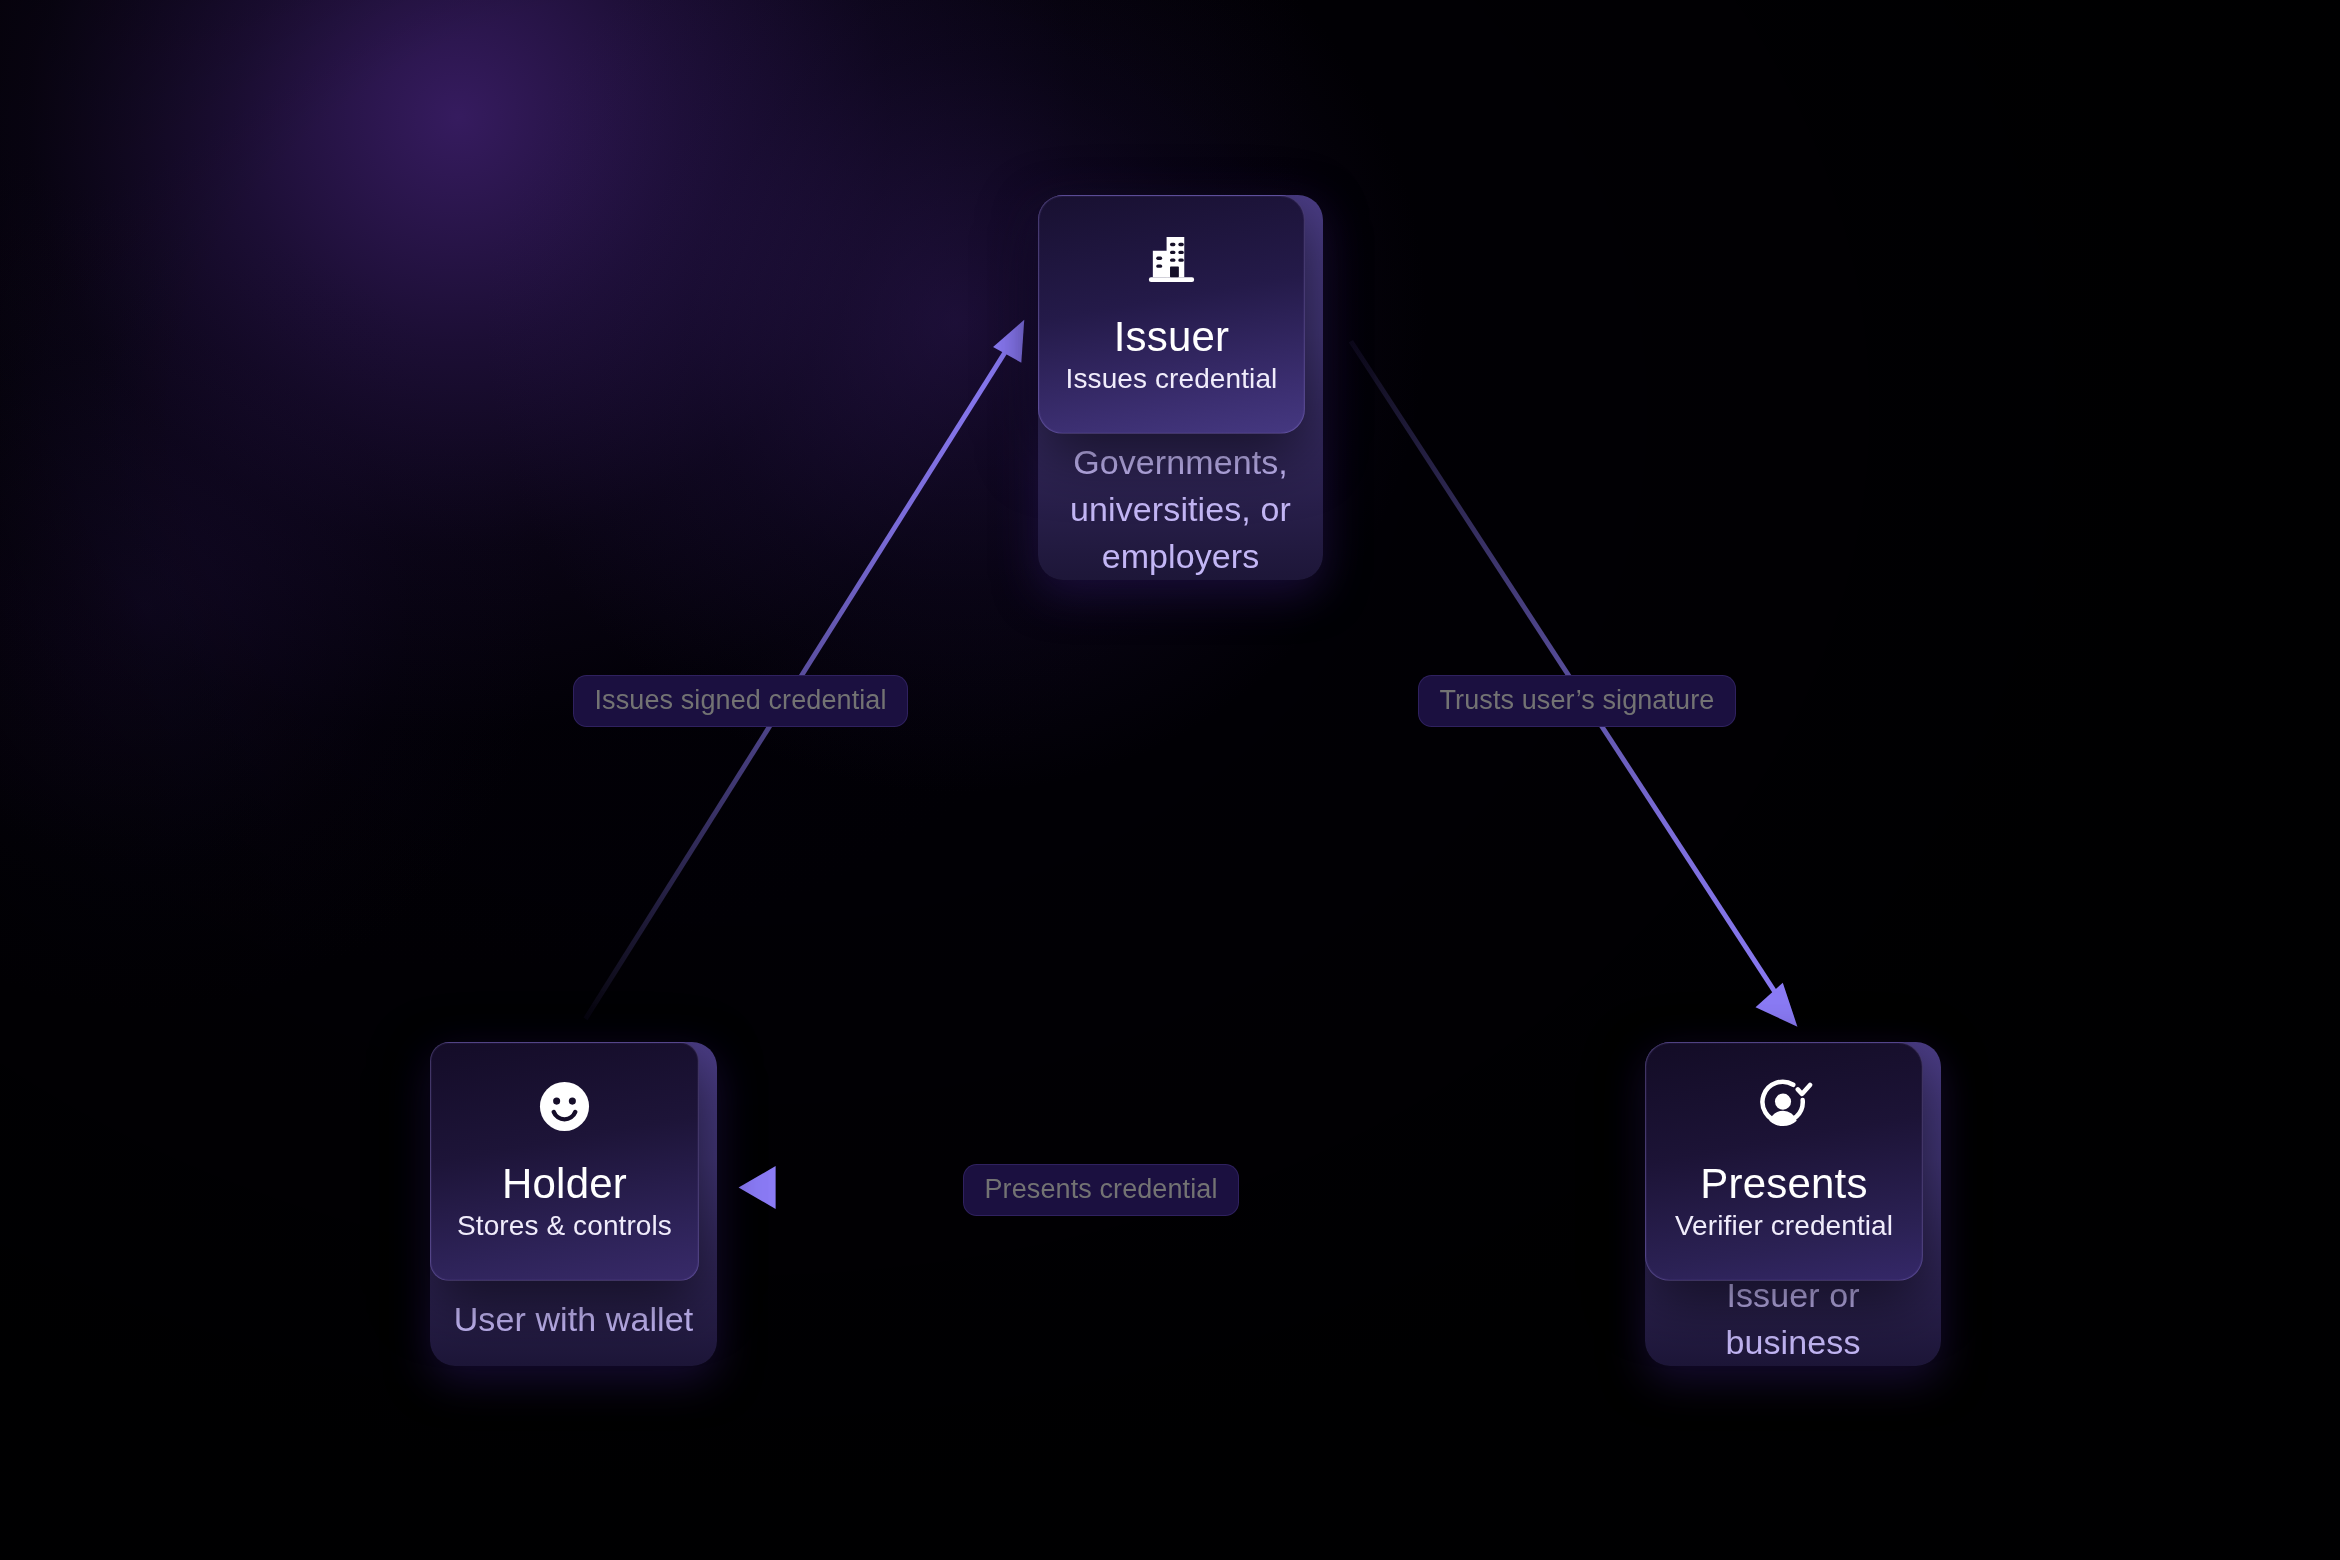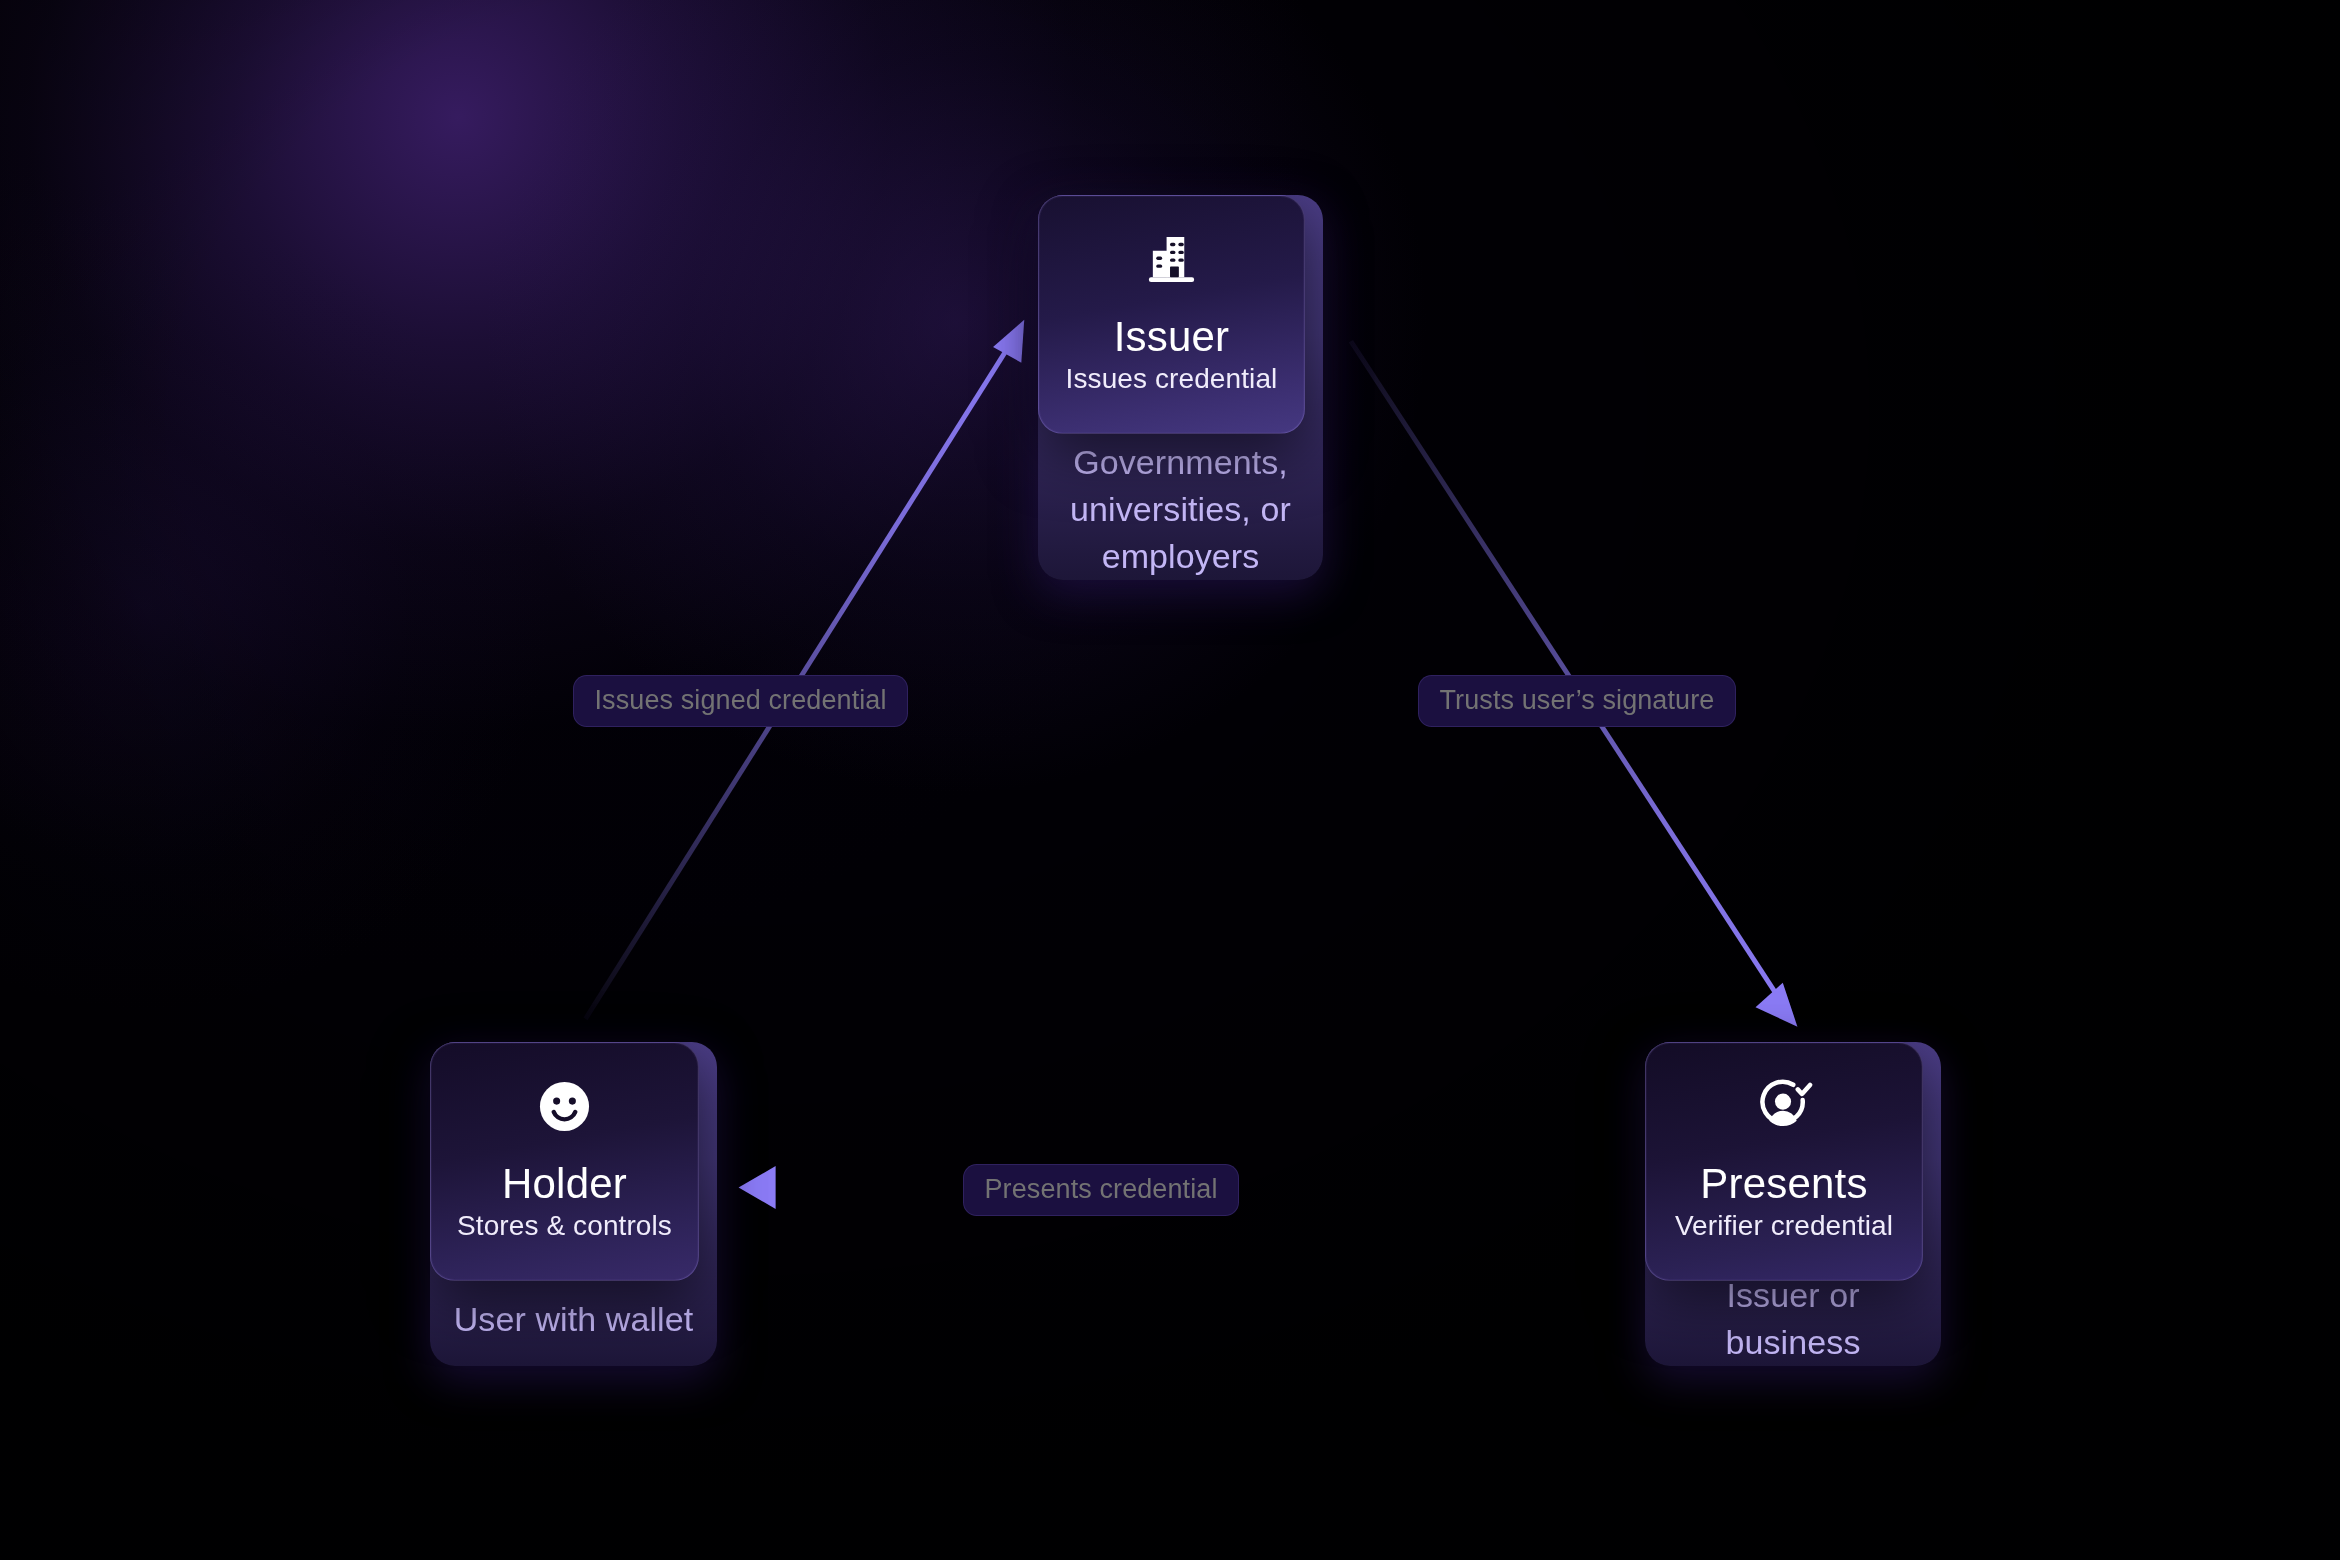--- a/index.html
+++ b/index.html
@@ -101,20 +101,21 @@
     justify-content: flex-start;
     overflow: hidden;
   }
   .node-card.tone-issuer {
     background: linear-gradient(170deg, #181031 0%, #241a49 44%, #3b2e70 82%, #453881 100%);
     box-shadow: 0 0 0 1px rgba(120,100,190,0.10) inset, 0 19.5px 59px rgba(0,0,0,0.55);
   }
   .node-card.tone-holder {
     background: linear-gradient(170deg, #140c28 0%, #1d1438 42%, #2e2359 80%, #382a69 100%);
     box-shadow: 0 0 0 1px rgba(120,100,190,0.09) inset, 0 19.5px 59px rgba(0,0,0,0.55);
+    border-radius: 19px;
   }
   .node-card.tone-verifier {
     background: linear-gradient(170deg, #130c26 0%, #1c1336 42%, #2b2154 80%, #352869 100%);
     box-shadow: 0 0 0 1px rgba(120,100,190,0.09) inset, 0 19.5px 59px rgba(0,0,0,0.55);
   }
   .node-icon {
     margin-top: 33px;
     width: 60px;
     height: 60px;
     display: flex;

